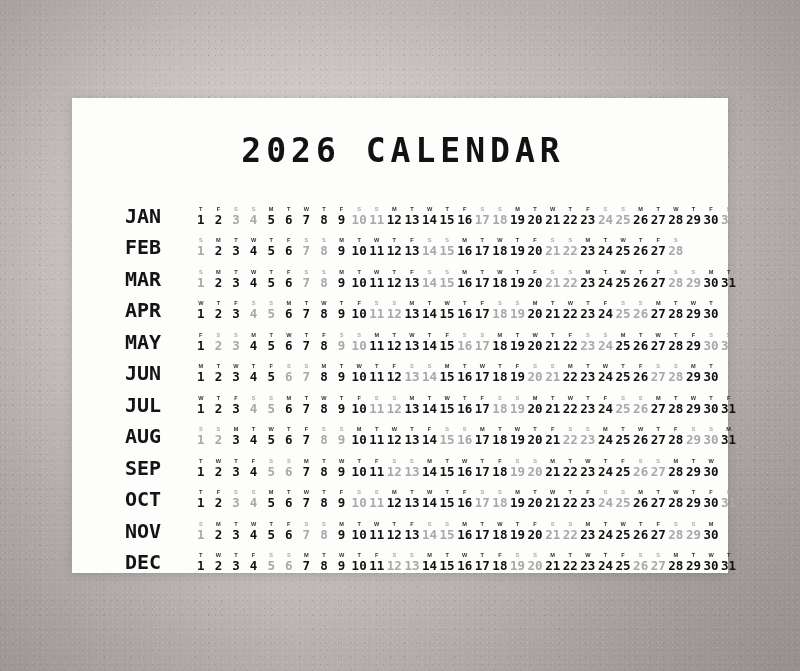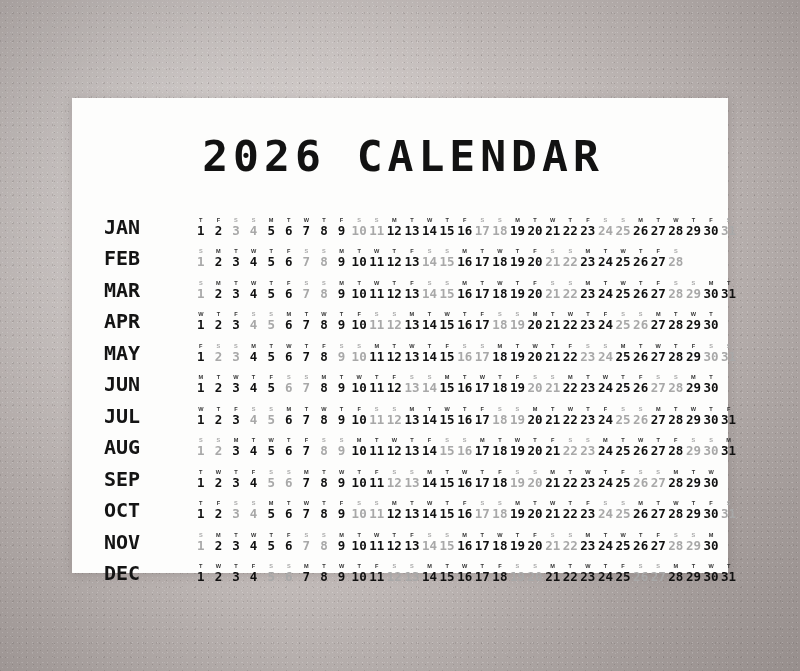--- a/index.html
+++ b/index.html
@@ -51,41 +51,41 @@
     width: 656px;
     height: 475px;
     background: #fdfdfc;
     box-shadow: 0 2px 10px rgba(60,52,50,0.18);
   }
 
   #title {
     text-align: center;
     font-family: "DejaVu Sans Mono", monospace;
     font-weight: bold;
-    font-size: 43px;
+    font-size: 33px;
     letter-spacing: 5px;
     color: #121212;
     margin-top: 33px;
     margin-left: 6px;
   }
 
   #grid {
     margin-top: 25px;
     padding-left: 32px;
     padding-right: 12px;
   }
 
   .month-row {
     display: flex;
     align-items: flex-end;
     height: 31.5px;
   }
   .month-name {
     width: 78px;
-    text-align: left;
+    text-align: center;
     padding-right: 10px;
     font-family: "DejaVu Sans Mono", monospace;
     font-weight: bold;
     font-size: 20px;
     letter-spacing: 0px;
     color: #141414;
     line-height: 20px;
     padding-bottom: 1px;
     flex: none;
   }

